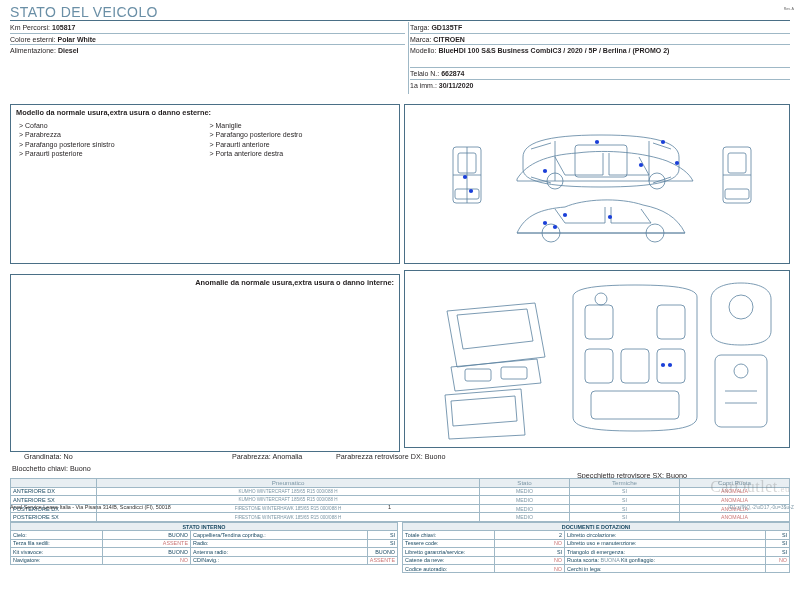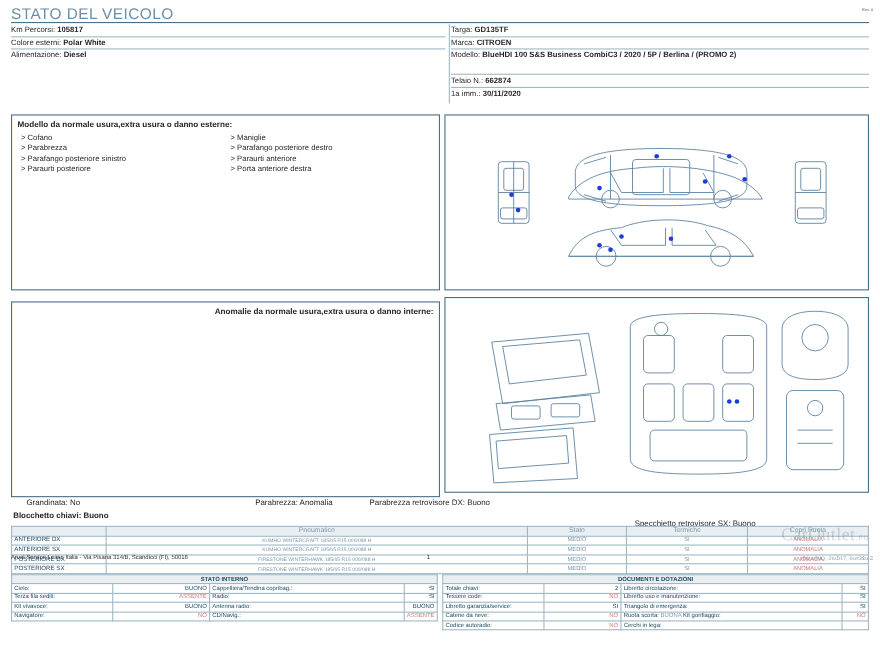--- a/index.html
+++ b/index.html
@@ -222,21 +222,21 @@
   </div>
   <div class="condline" style="left:232px; top:452px;">
     <span>Parabrezza:</span> <span>Anomalia</span>
   </div>
   <div class="condline" style="left:336px; top:452px;">
     <span>Parabrezza retrovisore DX:</span> <span>Buono</span>
   </div>
   <div class="condline" style="left:577px; top:452px;margin-top:19px;">
     <span>Specchietto retrovisore SX:</span> <span>Buono</span>
   </div>
-  <div class="condline" style="left:12px; top:464px;font-weight:bold;">
+  <div class="condline" style="left:12px; top:464px;">
     <span>Blocchetto chiavi:</span> <span>Buono</span>
   </div>
 
   <table class="tyretab">
     <tbody>
         <tr>
       <th class="cell-lbl" style="background:#e8eef2"></th>
       <th class="th-cap">Pneumatico</th>
       <th class="th-cap" style="width:90px">Stato</th>
       <th class="th-cap" style="width:110px">Termiche</th>

